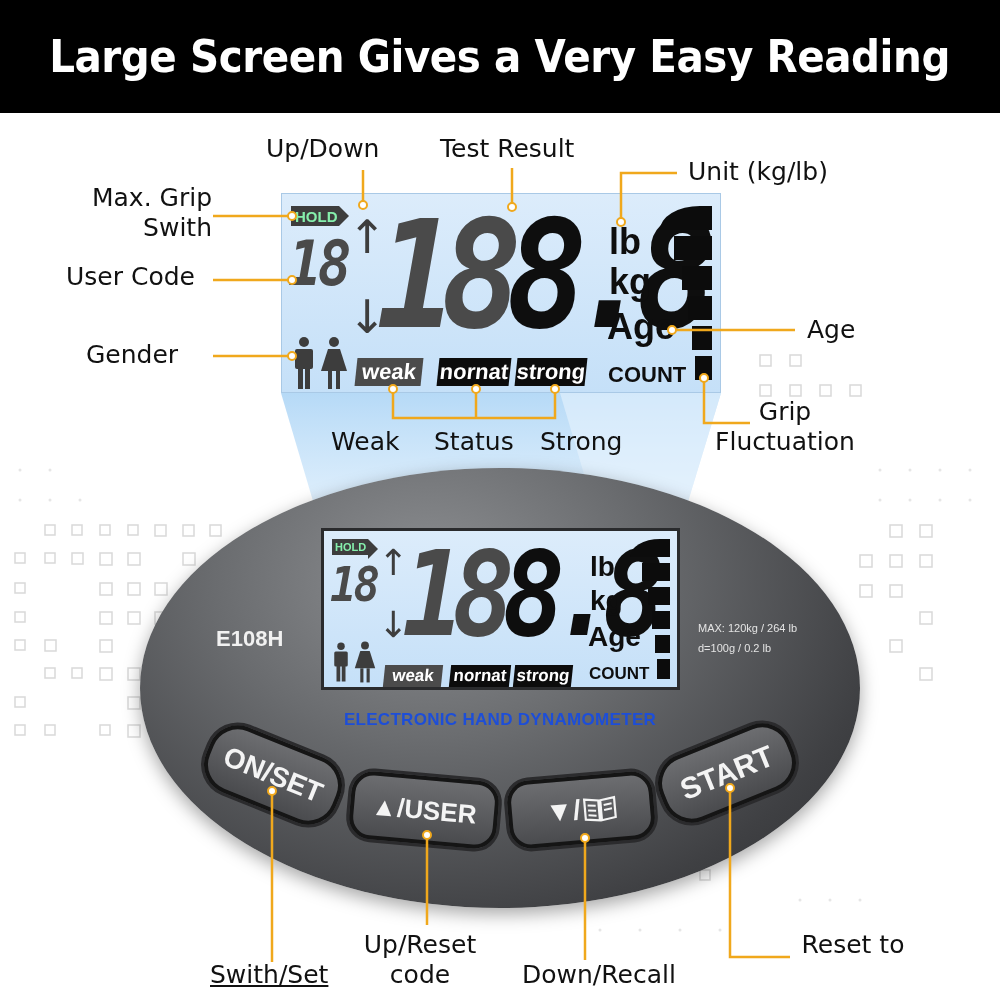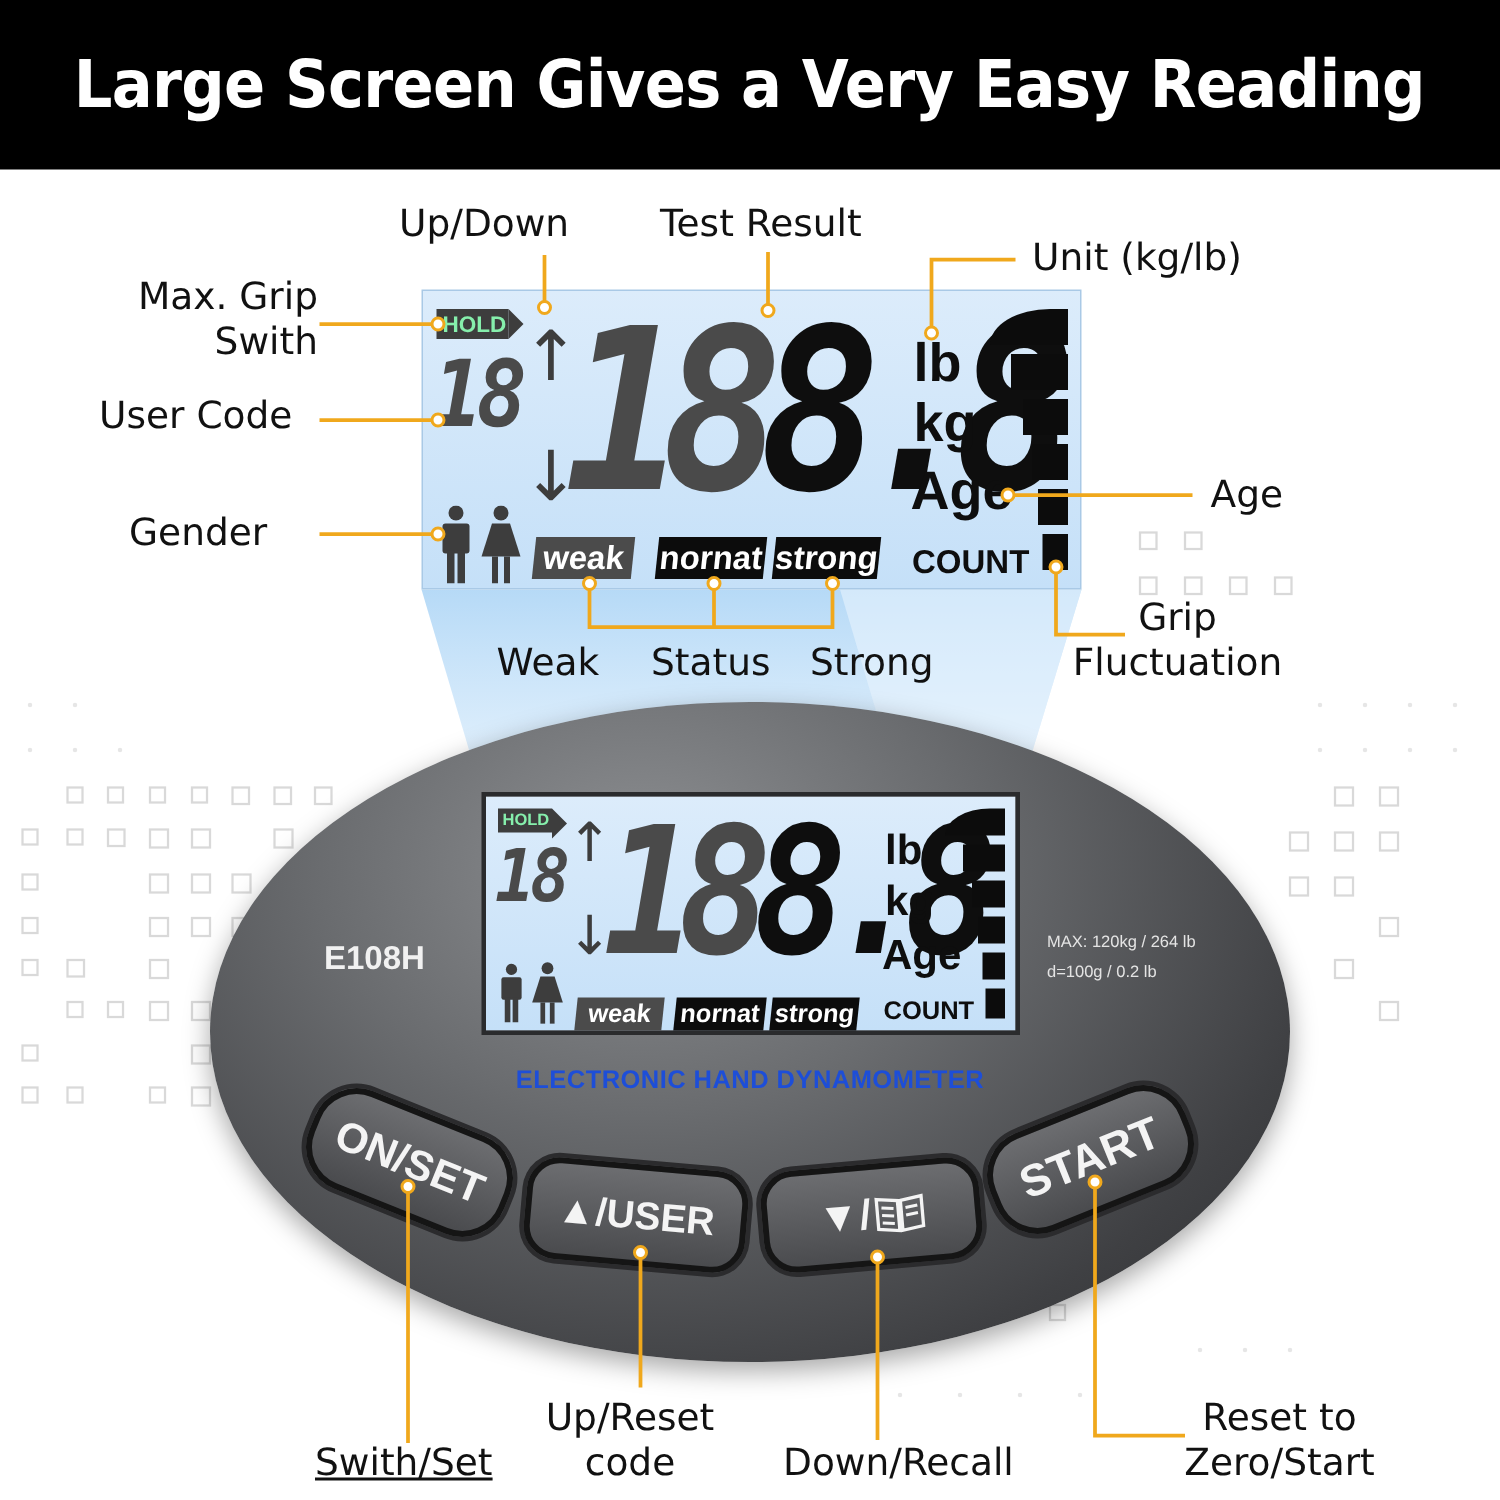--- a/index.html
+++ b/index.html
@@ -317,14 +317,13 @@
   <div>Fluctuation</div>
 </div>
 <div class="label" style="left:210px;top:960px;text-decoration:underline;">Swith/Set</div>
 <div class="label center" style="left:355px;top:930px;width:130px;">
   <div>Up/Reset</div>
   <div>code</div>
 </div>
 <div class="label" style="left:522px;top:960px;">Down/Recall</div>
 <div class="label center" style="left:778px;top:930px;width:150px;">
   <div>Reset to</div>
-  <div>Zero/Start</div>
 </div>
 
 </body></html>

